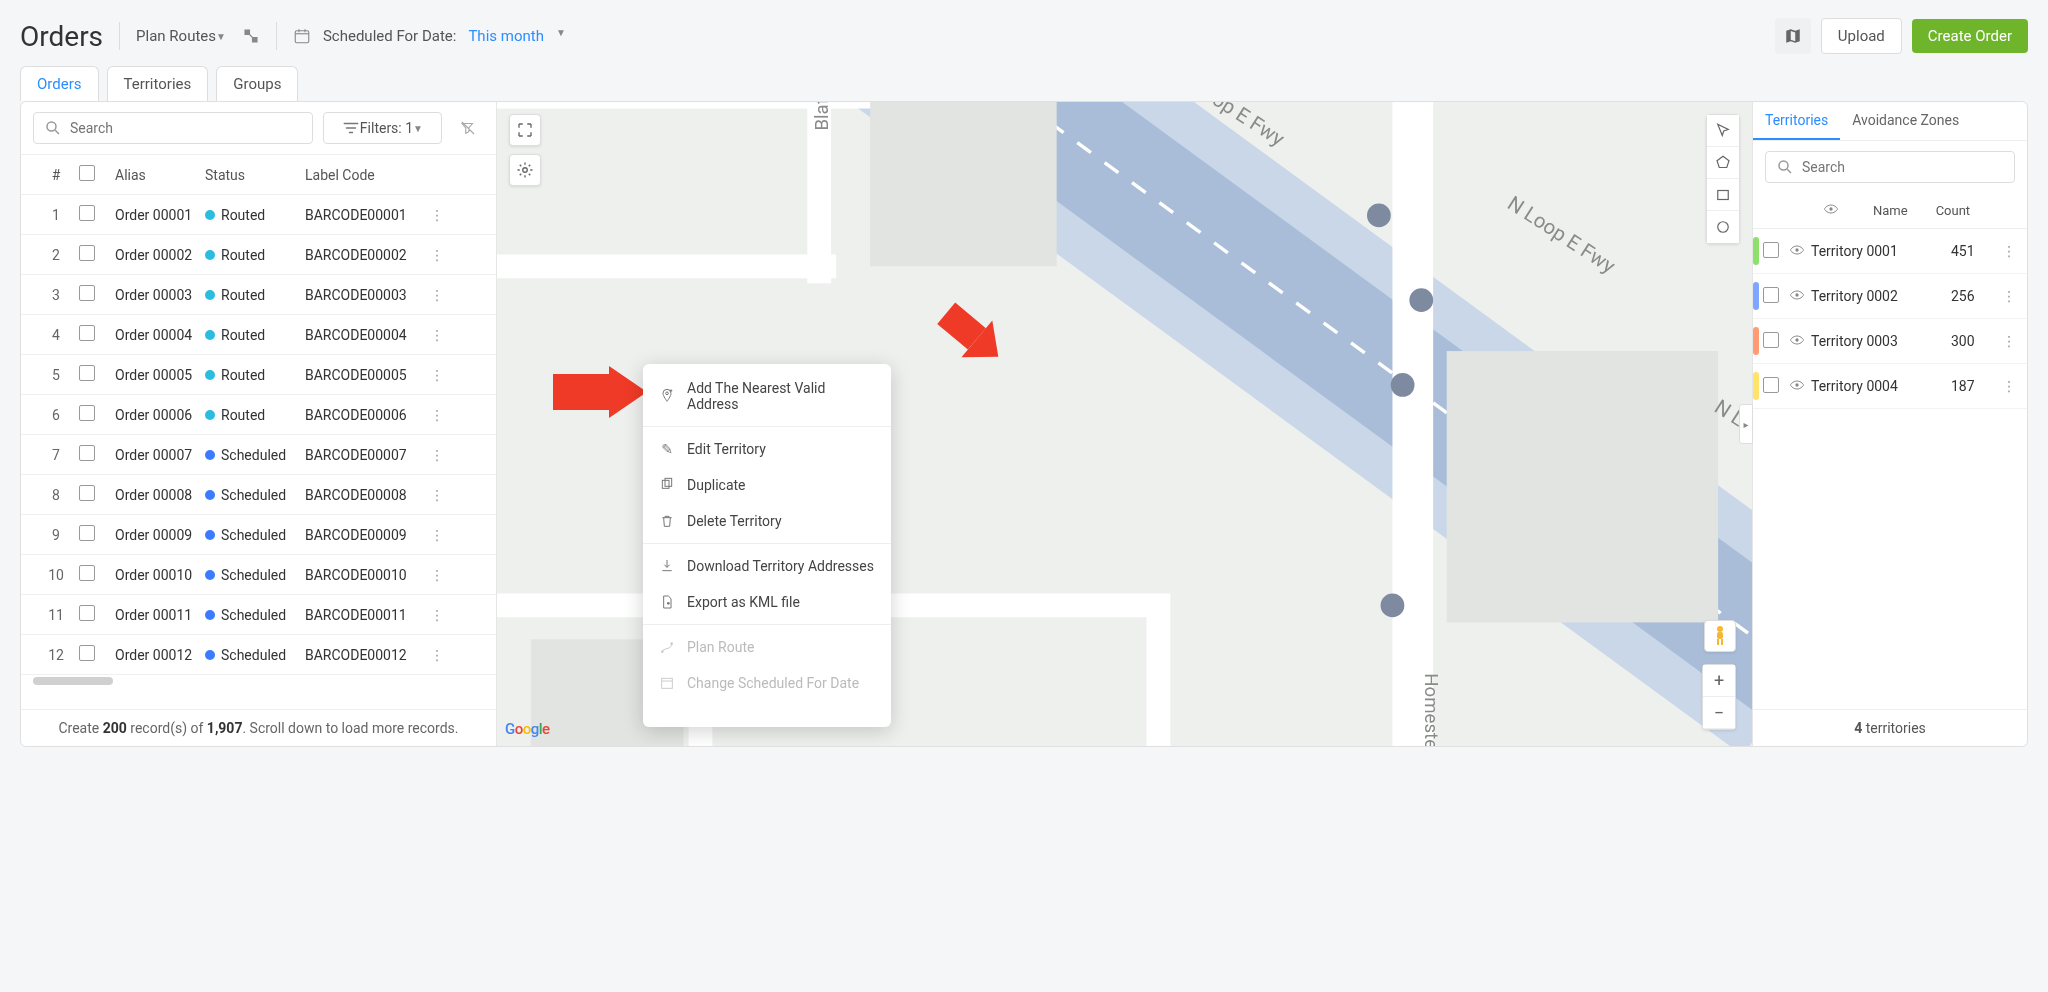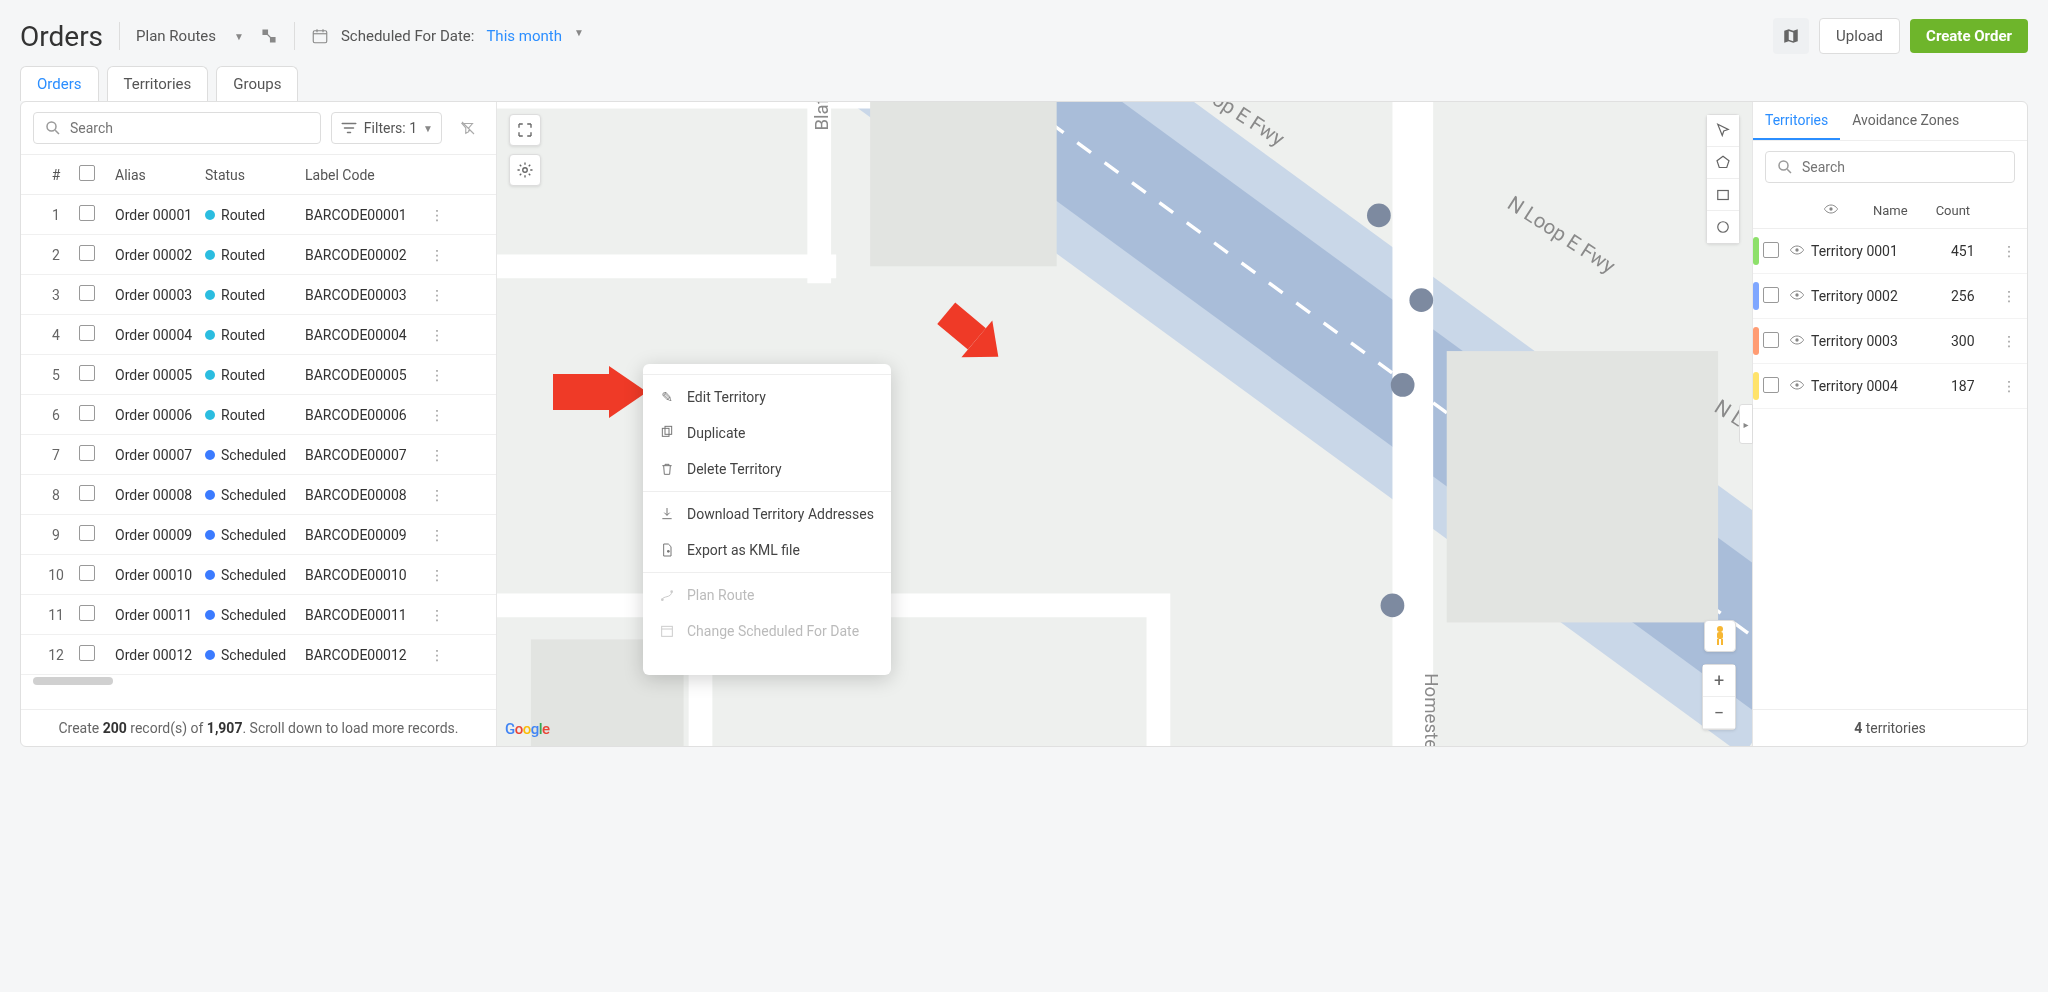--- a/index.html
+++ b/index.html
@@ -2,39 +2,39 @@
 <html><head>
 <meta charset="utf-8">
 <style>
 * { box-sizing: border-box; margin: 0; padding: 0; font-family: -apple-system, BlinkMacSystemFont, "Segoe UI", Roboto, Helvetica, Arial, sans-serif; }
 body { background: #f5f6f7; color: #333; font-size: 14px; }
 .app { padding: 10px 20px; }
 .topbar { display: flex; align-items: center; justify-content: space-between; padding: 8px 0 12px; }
 .topbar-left { display: flex; align-items: center; gap: 16px; }
 .title { font-size: 28px; font-weight: 400; color: #333; }
 .divider-v { width: 1px; height: 28px; background: #ddd; }
-.link-btn { display: inline-flex; align-items: center; gap: 18px; color: #555; font-size: 15px; cursor: pointer; }
+.link-btn { display: inline-flex; align-items: center; gap: 0; color: #555; font-size: 15px; cursor: pointer; }
 .caret { font-size: 10px; color: #888; }
 .date-filter { display: inline-flex; align-items: flex-start; gap: 12px; font-size: 15px; color: #555; }
 .date-filter .value { color: #2b8eff; }
 .topbar-right { display: flex; align-items: center; gap: 10px; }
 .icon-btn { width: 36px; height: 36px; display: inline-flex; align-items: center; justify-content: center; border-radius: 4px; background: #eef0f2; cursor: pointer; color: #666; }
 .btn { padding: 8px 16px; border-radius: 4px; background: #fff; border: 1px solid #ddd; color: #555; cursor: pointer; font-size: 15px; }
-.btn-primary { background: #6eb52b; color: #fff; border: none; font-weight: 700; }
+.btn-primary { background: #6eb52b; color: #fff; border: none; font-weight: 400; }
 .tabs { display: flex; gap: 8px; }
 .tab { padding: 8px 16px; border: 1px solid #ddd; border-bottom: none; border-radius: 6px 6px 0 0; background: #fff; cursor: pointer; color: #555; font-size: 15px; }
 .tab.active { color: #2b8eff; border-color: #ddd; }
 .main { display: flex; gap: 0; border: 1px solid #e0e0e0; border-radius: 6px; background: #fff; overflow: hidden; min-height: 646px; }
 .panel-left { width: 476px; display: flex; flex-direction: column; border-right: 1px solid #e6e6e6; }
 .panel-center { flex: 1; position: relative; background: #e5e3df; }
 .panel-right { width: 275px; border-left: 1px solid #e6e6e6; display: flex; flex-direction: column; }
 .search-row { display: flex; align-items: center; gap: 10px; padding: 10px 12px; }
 .search-box { flex: 1; display: flex; align-items: center; gap: 8px; border: 1px solid #ddd; border-radius: 4px; padding: 6px 10px; }
 .search-box input { border: none; outline: none; flex: 1; font-size: 14px; color: #333; }
-.filter-pill { display: inline-flex; align-items: center; gap: 6px; padding: 6px 8px; border: 1px solid #ddd; border-radius: 4px; cursor: pointer; color: #555; font-size: 14px; }
+.filter-pill { display: inline-flex; align-items: center; padding: 6px 18px; border: 1px solid #ddd; border-radius: 4px; cursor: pointer; color: #555; font-size: 14px; }
 .clear-filter { display: inline-flex; align-items: center; justify-content: center; width: 32px; height: 32px; color: #888; cursor: pointer; }
 .table { flex: 1; overflow: hidden; position: relative; }
 .thead { display: grid; grid-template-columns: 46px 36px 90px 100px 120px 24px; align-items: center; padding: 10px 12px; border-top: 1px solid #eee; border-bottom: 1px solid #eee; color: #555; font-size: 14px; }
 .trow { display: grid; grid-template-columns: 46px 36px 90px 100px 120px 24px; align-items: center; padding: 10px 12px; border-bottom: 1px solid #f0f0f0; font-size: 14px; }
 .trow .num { color: #666; text-align: center; }
 .trow .alias { color: #333; }
 .status-cell { display: inline-flex; align-items: center; gap: 6px; }
 .status-dot { width: 10px; height: 10px; border-radius: 50%; display: inline-block; }
 .dot-cyan { background: #2bbde0; }
 .dot-blue { background: #3b7bff; }
@@ -423,20 +423,29 @@
       <div class="arrow" style="top:190px; left:420px;">
         <svg width="88" height="88" viewBox="0 0 88 88">
             <g transform="rotate(40 44 44)">
               <path d="M18 22h40v28H18z" fill="#ef3a27"></path>
               <path d="M58 12l28 24-28 24z" fill="#ef3a27"></path>
             </g>
           </svg>
       </div>
 
       <div class="context-menu">
+        <div class="cm-item">
+          <span class="cm-icon">
+              <svg viewBox="0 0 24 24" width="16" height="16">
+                <path d="M12 2a6 6 0 016 6c0 4-6 12-6 12S6 12 6 8a6 6 0 016-6zm0 4a2 2 0 100 4 2 2 0 000-4z" fill="none" stroke="#777" stroke-width="1.5"></path>
+                <path d="M16 4h4M18 2v4" stroke="#777" stroke-width="1.5"></path>
+              </svg>
+            </span>
+          <span>Add The Nearest Valid Address</span>
+        </div>
         <div class="cm-sep"></div>
         <div class="cm-item">
           <span class="cm-icon">✎</span>
           <span>Edit Territory</span>
         </div>
         <div class="cm-item">
           <span class="cm-icon">
               <svg viewBox="0 0 24 24" width="16" height="16">
                 <rect x="5" y="5" width="10" height="12" fill="none" stroke="#777" stroke-width="1.5"></rect>
                 <rect x="9" y="2" width="10" height="12" fill="none" stroke="#777" stroke-width="1.5"></rect>

